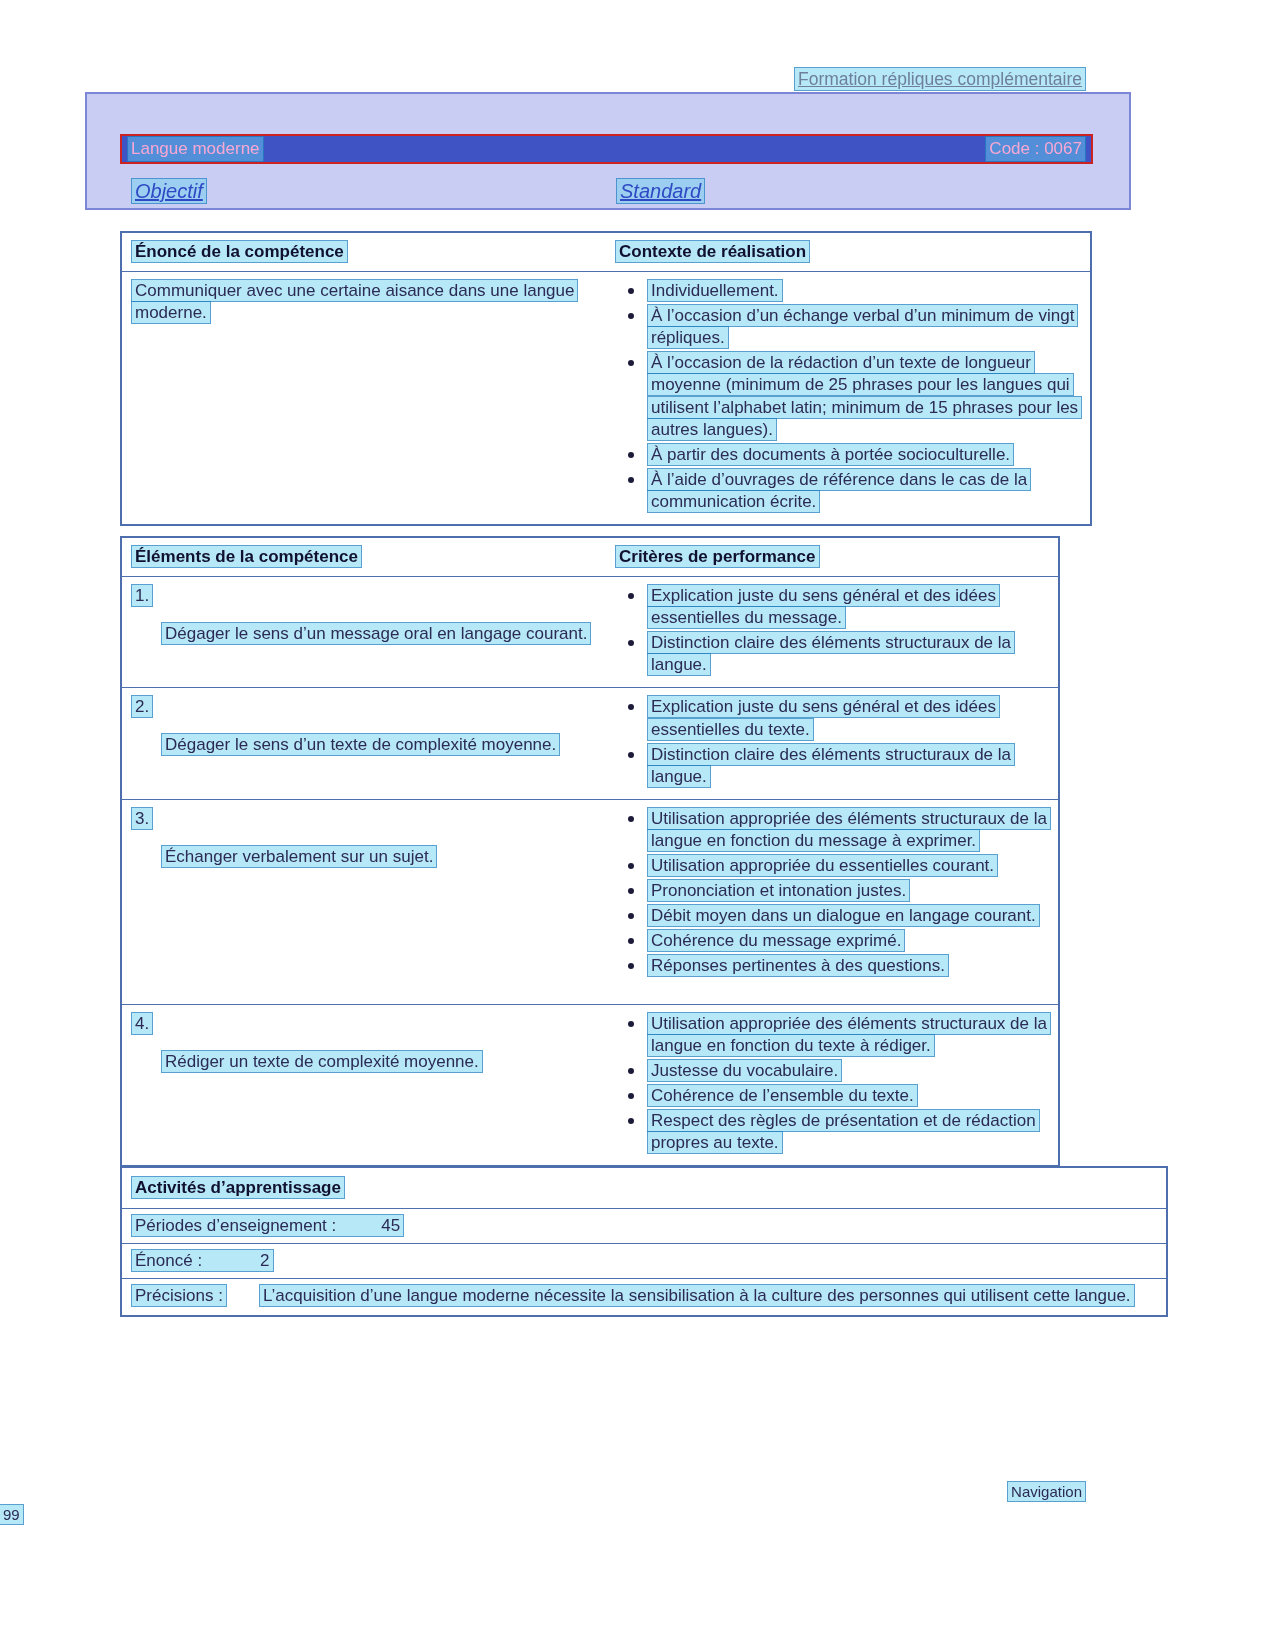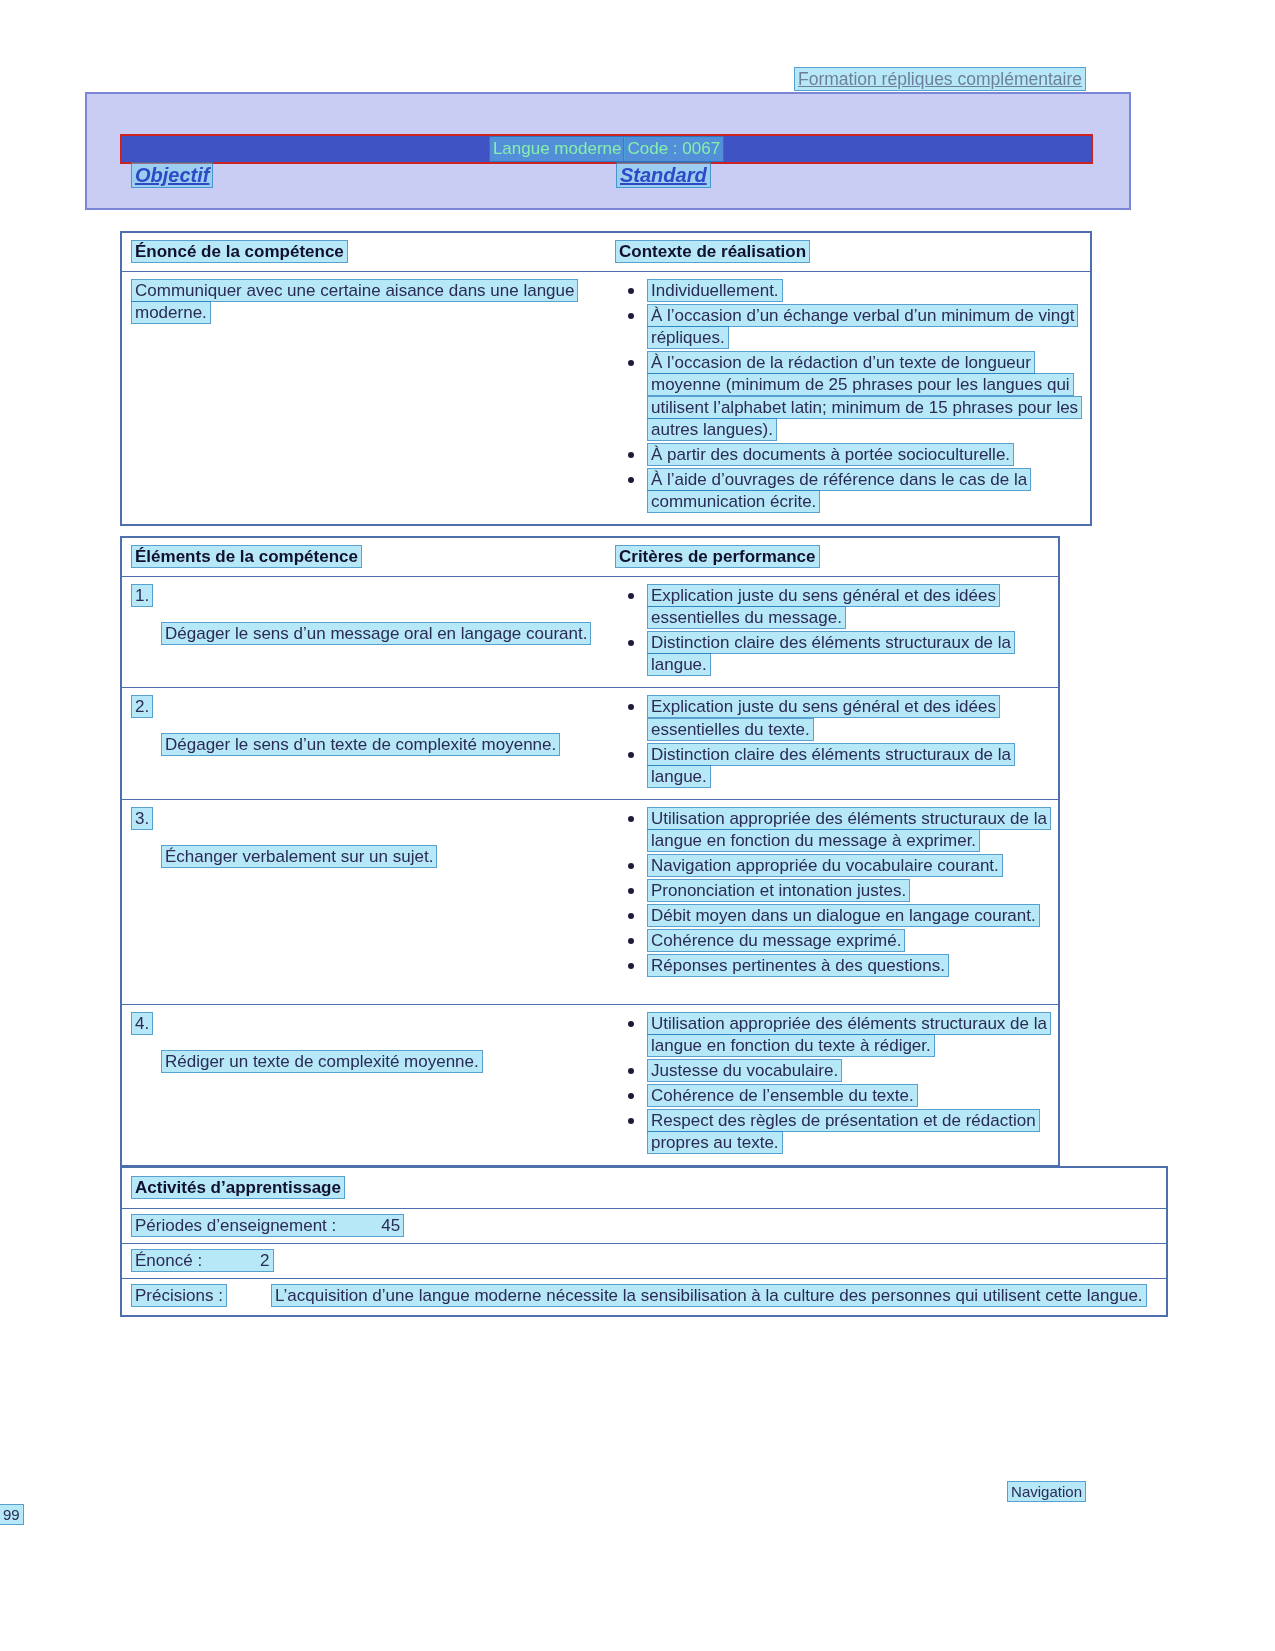--- a/index.html
+++ b/index.html
@@ -35,29 +35,29 @@
     position:absolute; left:85px; top:92px;
     width:1046px; height:118px;
     background:#c9cdf3;
     border:2px solid #7b86d6;
   }
   .code-bar {
     position:absolute; left:33px; top:40px;
     width:973px; height:30px;
     background:#4053c4;
     border:2px solid #cc2222;
-    display:flex; justify-content:center; align-items:center;
+    display:flex; justify-content:space-between; align-items:center;
     padding:0 6px;
-    color:#86efac;
+    color:#f9a8d4;
     font-size:17px;
   }
   .obj-std-row {
-    position:absolute; left:45px; top:68px;
+    position:absolute; left:45px; top:84px;
     width:960px;
-    font-size:20px; font-weight:bold; font-style:italic;
+    font-size:20px; font-weight:normal; font-style:italic;
     color:#2f49c5;
   }
   .obj-std-row .hl { text-decoration:underline; }
   .std-heading { position:absolute; left:485px; top:0; }
 
   
   table.doc-table {
     position:absolute; left:120px;
     border-collapse:collapse;
     border:2px solid #4d6fae;
@@ -115,21 +115,21 @@
   .t3 .row {
     padding:6px 10px;
     border-bottom:1px solid #4d6fae;
   }
   .t3 .row:last-child { border-bottom:none; }
   .gap-sm { display:inline-block; min-width:45px; }
   .gap-md { display:inline-block; min-width:58px; }
   .precisions { display:flex; }
   .precisions .p-label { width:128px; flex:none; }
   .precisions .p-body { flex:1; }
-  .precisions .p-body p { margin:0 0 2px 12px; }
+  .precisions .p-body p { margin:0 0 2px 0; }
 
   .nav-link {
     position:absolute; top:1482px; right:190px;
     font-size:15px; color:#2b2b55;
   }
   .page-number {
     position:absolute; top:1505px; left:0;
     width:1215px; text-align:left;
     font-size:15px; color:#2b2b55;
   }
@@ -219,21 +219,21 @@
     <tr class="data-row r3">
       <td class="col1">
         <div class="elem">
           <span class="num"><span class="hl">3.</span></span>
           <span class="txt"><span class="hl">Échanger verbalement sur un sujet.</span></span>
         </div>
       </td>
       <td>
         <ul class="bullets">
           <li><span class="hl">Utilisation appropriée des éléments structuraux de la langue en fonction du message à exprimer.</span></li>
-          <li><span class="hl">Navigation appropriée du vocabulaire courant.</span></li>
+          <li><span class="hl">Utilisation appropriée du essentielles courant.</span></li>
           <li><span class="hl">Prononciation et intonation justes.</span></li>
           <li><span class="hl">Débit moyen dans un dialogue en langage courant.</span></li>
           <li><span class="hl">Cohérence du message exprimé.</span></li>
           <li><span class="hl">Réponses pertinentes à des questions.</span></li>
         </ul>
       </td>
     </tr>
 
     <tr class="data-row r4">
       <td class="col1">

